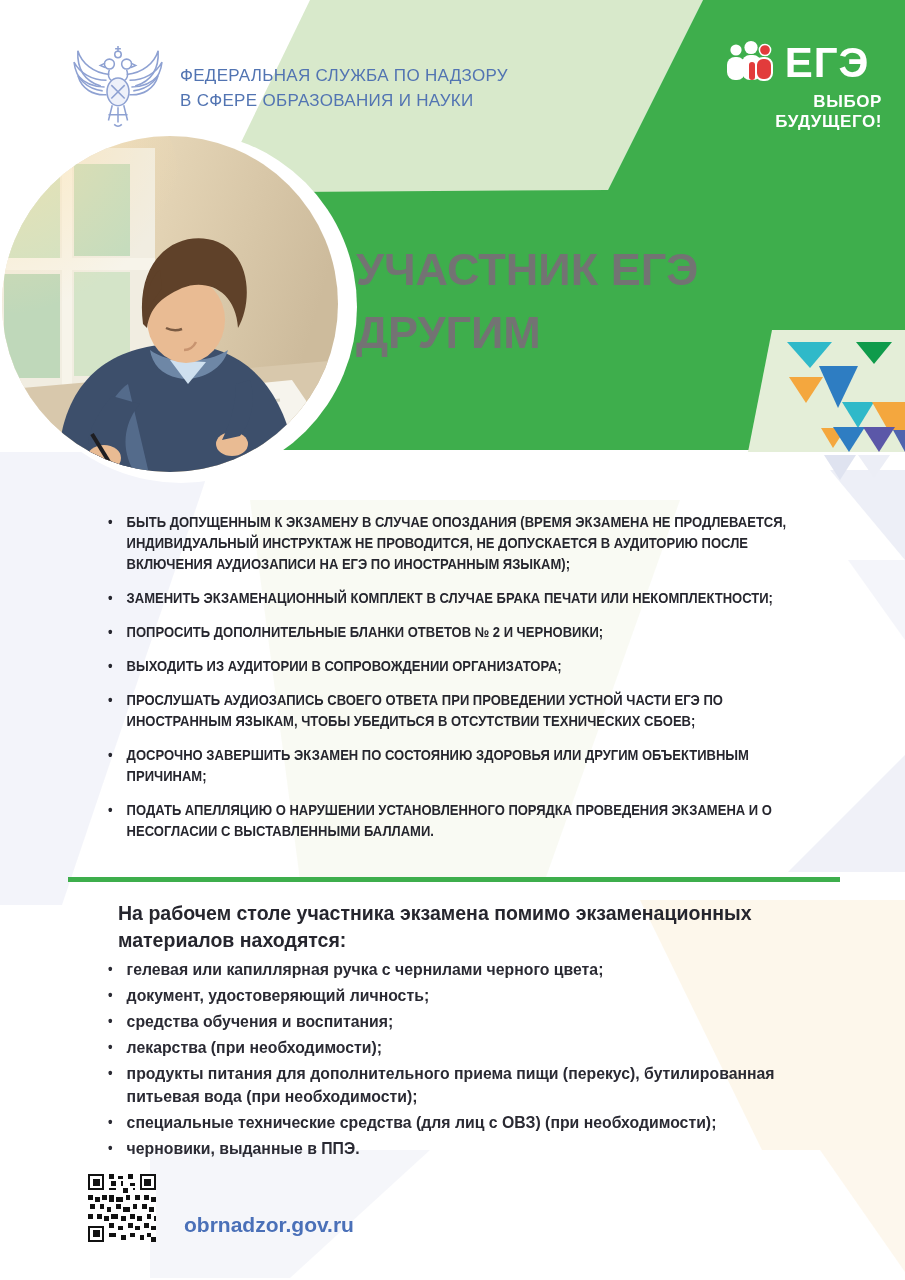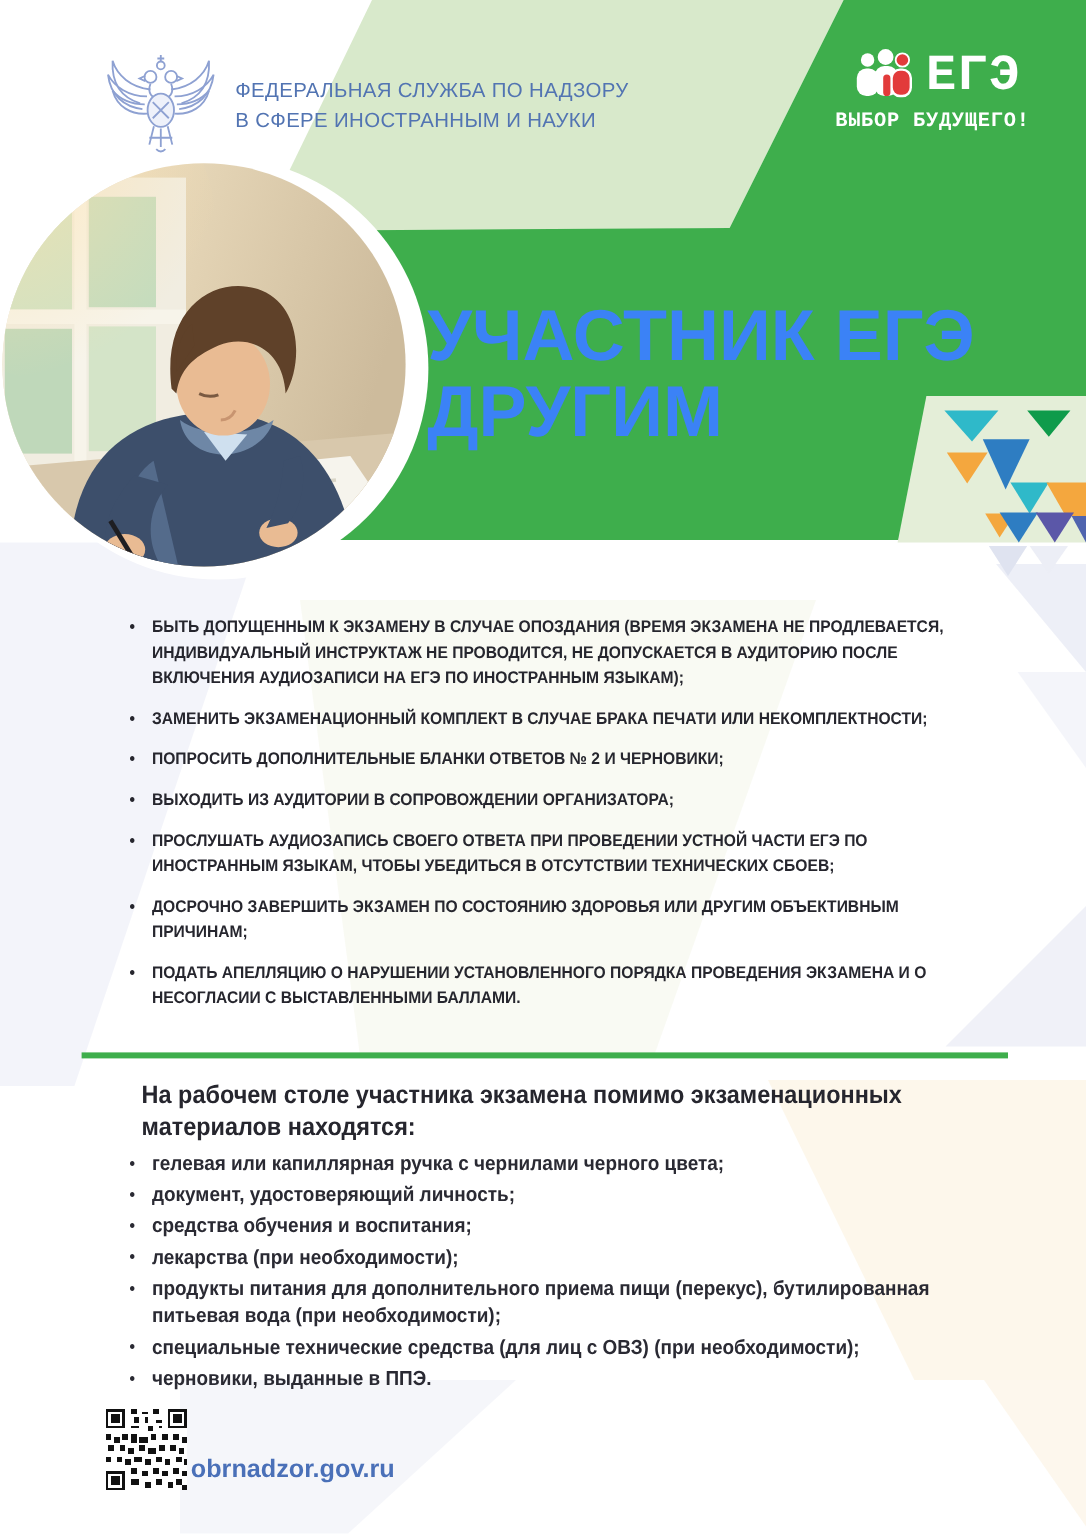--- a/index.html
+++ b/index.html
@@ -5,30 +5,30 @@
   html,body{margin:0;padding:0;background:#9aa0a6;}
   .poster{
     position:relative;width:905px;height:1280px;margin:0 auto;
     background:#ffffff;overflow:hidden;
     font-family:"Liberation Sans", sans-serif;
   }
   .bg-svg{position:absolute;left:0;top:0;z-index:0;}
   .photo-svg{position:absolute;left:0;top:128px;z-index:2;}
 
   
-  .agency{position:absolute;left:86px;top:44px;z-index:3;display:flex;align-items:center;gap:14px;}
+  .agency{position:absolute;left:70px;top:44px;z-index:3;display:flex;align-items:center;gap:14px;}
   .agency-text{color:#5274B2;font-size:17px;line-height:25px;letter-spacing:.3px;font-weight:400;}
-  .ege-block{position:absolute;left:696px;top:40px;width:170px;z-index:3;text-align:left;font-family:Liberation Mono, monospace;}
+  .ege-block{position:absolute;left:712px;top:40px;width:170px;z-index:3;text-align:right;}
   .ege-top{display:flex;align-items:flex-start;justify-content:center;gap:6px;}
   .ege-word{color:#fff;font-size:42px;font-weight:bold;letter-spacing:1px;line-height:46px;}
   .ege-slogan{color:#fff;font-size:17px;font-weight:bold;letter-spacing:.6px;margin-top:4px;}
 
   .title{
-    position:absolute;left:356px;top:248px;z-index:3;color:#3b82f6;
-    font-size:60px;font-weight:bold;line-height:63px;letter-spacing:0;
+    position:absolute;left:356px;top:238px;z-index:3;color:#737373;
+    font-size:45px;font-weight:bold;line-height:63px;letter-spacing:0;
   }
 
   
   .rights{
     position:absolute;left:108px;top:512px;width:748px;z-index:3;
     margin:0;padding:0;list-style:none;color:#26262E;
     font-size:14px;font-weight:bold;line-height:21px;
     transform:scaleX(.93);transform-origin:0 0;
   }
   .rights li{display:flex;margin:0 0 13px 0;}
@@ -43,21 +43,21 @@
   }
   .desk{
     position:absolute;left:108px;top:958px;width:742px;z-index:3;
     margin:0;padding:0;list-style:none;color:#2A2A33;
     font-size:17px;font-weight:bold;line-height:23px;
     transform:scaleX(.93);transform-origin:0 0;
   }
   .desk li{display:flex;margin:0 0 3px 0;}
   .desk .dot{width:20px;flex:0 0 20px;font-size:14px;}
 
-  .footer{position:absolute;left:88px;top:1174px;z-index:3;display:flex;align-items:flex-end;gap:3px;}
+  .footer{position:absolute;left:88px;top:1174px;z-index:3;display:flex;align-items:flex-end;gap:28px;}
   .website{color:#4A70B8;font-size:21px;font-weight:bold;text-decoration:none;line-height:22px;padding-bottom:6px;}
 </style>
 </head>
 <body>
 
 <div class="poster">
 
   <svg class="bg-svg" width="905" height="1280" viewBox="0 0 905 1280">
     <rect x="0" y="0" width="905" height="1280" fill="#ffffff"></rect>
 
@@ -157,21 +157,21 @@
       <path d="M59 32 C76 30 88 20 92 7 c1 20 -8 32 -24 37"></path>
       <path d="M62 38 C78 38 90 30 96 19 c-2 18 -14 28 -30 30"></path>
       <path d="M64 45 c12 0 22 -5 28 -12 c-4 14 -16 21 -30 20"></path>
       <ellipse cx="50" cy="50" rx="11.5" ry="14.5" fill="#EEF1FA"></ellipse>
       <path d="M43 43 l14 14 M57 43 l-14 14"></path>
       <path d="M44 64 l-4 16 M50 66 v16 M56 64 l4 16 M40 74 h20"></path>
       <path d="M46 84 q4 4 8 0"></path>
     </svg>
     <div class="agency-text">
       <div>ФЕДЕРАЛЬНАЯ СЛУЖБА ПО НАДЗОРУ</div>
-      <div>В СФЕРЕ ИНОСТРАННЫМ И НАУКИ</div>
+      <div>В СФЕРЕ ОБРАЗОВАНИЯ И НАУКИ</div>
     </div>
   </div>
 
   <div class="ege-block">
     <div class="ege-top">
       <svg width="54" height="48" viewBox="0 0 54 48">
         <rect x="2" y="17" width="18" height="23" rx="8" fill="#ffffff"></rect>
         <circle cx="11" cy="10" r="5.6" fill="#ffffff"></circle>
         <rect x="17" y="15" width="19" height="25" rx="8" fill="#ffffff"></rect>
         <circle cx="26" cy="7.5" r="6.6" fill="#ffffff"></circle>

